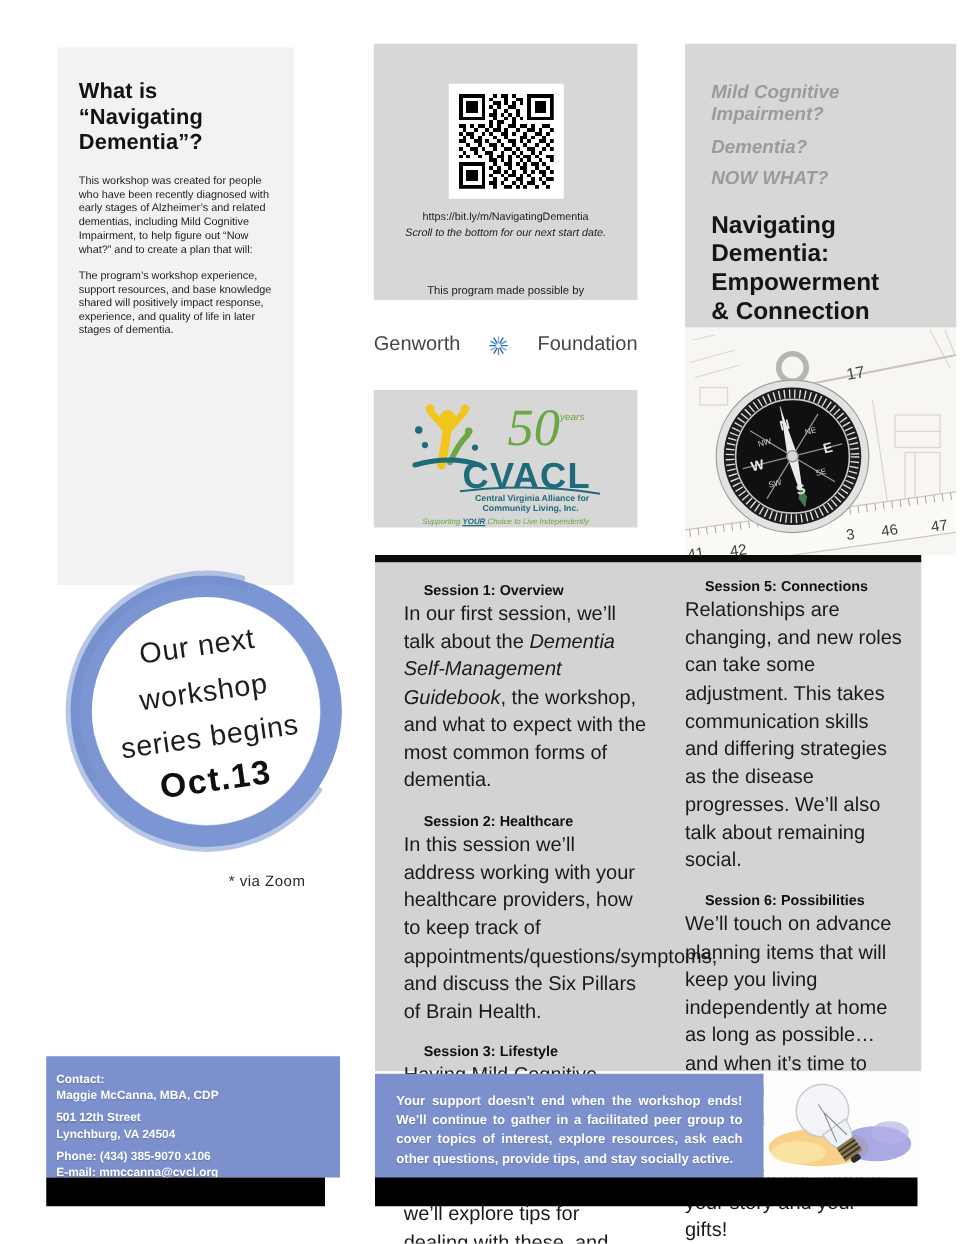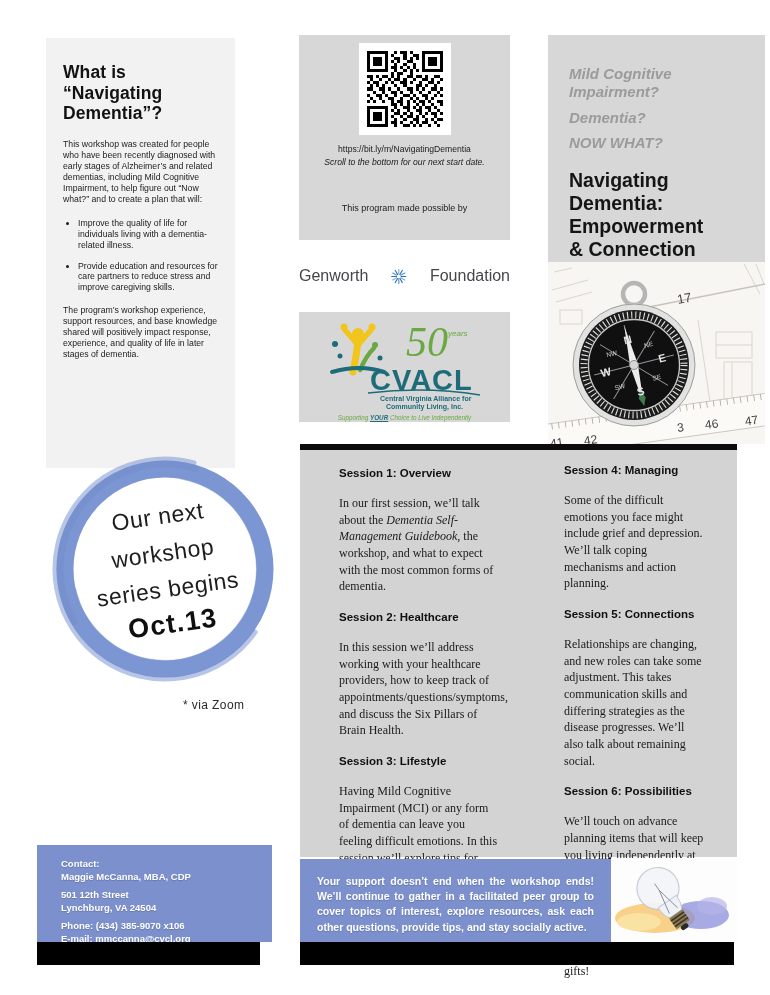--- a/index.html
+++ b/index.html
@@ -9,21 +9,21 @@
   
   .left-panel { position:absolute; left:46px; top:38px; width:189px; height:430px;
                 background:#f2f2f2; box-sizing:border-box; padding:24px 13px 0 17px; }
   .left-panel h1 { font-size:17.5px; font-weight:bold; line-height:1.18; color:#121212; margin:0 0 15px; letter-spacing:.1px; }
   .left-panel p  { font-size:8.7px; line-height:1.26; color:#1c1c1c; margin:0 0 10px; }
   .left-panel ul { margin:13px 0 12px; padding-left:15px; }
   .left-panel li { font-size:8.7px; line-height:1.26; color:#1c1c1c; margin-bottom:10px; }
 
   
   .qr-box { position:absolute; left:299px; top:35px; width:211px; height:205px;
-            background:#d7d7d7; text-align:center; box-sizing:border-box; padding-top:8px; }
+            background:#d7d7d7; text-align:center; box-sizing:border-box; padding-top:32px; }
   .qr-tile { width:92px; height:92px; background:#ffffff; margin:0 auto 9px; padding:8px; box-sizing:border-box; }
   .qr-url  { font-size:8.6px; color:#1b1b1b; margin-bottom:3px; }
   .qr-note { font-size:8.6px; font-style:italic; color:#1b1b1b; }
   .sponsor-label { font-size:9px; color:#1b1b1b; margin-top:36px; }
 
   .genworth-strip { position:absolute; left:299px; top:240px; width:211px; height:72px;
                     background:#ffffff; display:flex; align-items:center; justify-content:center; gap:23px; }
   .gw-text { font-size:16px; color:#45464a; }
 
   .cvacl-box { position:absolute; left:299px; top:312px; width:211px; height:110px;
@@ -42,58 +42,54 @@
   .compass-wrap { position:absolute; left:548px; top:262px; width:217px; height:182px; overflow:hidden; }
 
   
   .bar-top { position:absolute; left:300px; top:444px; width:437px; height:6px; background:#0c0c0c; }
   .sessions { position:absolute; left:300px; top:450px; width:437px; height:407px; background:#d3d3d3; }
   .scol { position:absolute; top:17px; }
   .scol1 { left:23px;  width:194px; }
   .scol2 { left:248px; width:174px; top:14px; }
   .sess { margin-bottom:15px; }
   .sess h3 { font-size:11.5px; margin:0 16px 2px; color:#101010; }
-  .sess p  { font-size:12px; line-height:1.39; margin:16px; color:#1a1a1a;font-family:Liberation Serif, serif; }
+  .sess p  { font-size:16px; line-height:1.39; margin:0; color:#1a1a1a; }
 
   
   .badge { position:absolute; left:40px; top:444px; width:250px; height:250px; }
   .badge svg { position:absolute; left:0; top:0; }
   .badge-text { position:absolute; left:0; top:0; right:0; bottom:0; display:flex; flex-direction:column;
                 align-items:center; justify-content:center; transform:rotate(-8deg); }
   .badge-line { font-size:23px; color:#1d1d1d; line-height:1.6; letter-spacing:.6px; }
   .badge-date { font-size:27px; font-weight:bold; color:#0f0f0f; letter-spacing:1.2px; margin-top:1px; }
   .zoom-note { position:absolute; left:183px; top:698px; font-size:12px; color:#2a2a2a; letter-spacing:.4px; }
 
   
   .contact-box { position:absolute; left:37px; top:845px; width:235px; height:97px;
-                 background:#7c90cd; box-sizing:border-box; padding:13px 14px 0 24px; }
+                 background:#7c90cd; box-sizing:border-box; padding:13px 14px 0 8px; }
   .contact-box .cl { color:#ffffff; font-weight:bold; font-size:9.5px; line-height:1.32;
                      text-shadow:0 1px 1px rgba(0,0,0,.18); }
   .cgap { height:6px; }
   .contact-bar { position:absolute; left:37px; top:942px; width:223px; height:23px; background:#000000; }
 
   .support-box { position:absolute; left:300px; top:859px; width:311px; height:100px;
                  background:#7c90cd; box-sizing:border-box; padding:15px 17px; }
   .support-box p { color:#ffffff; font-weight:bold; font-size:10.5px; line-height:1.45;
                    text-align:justify; margin:0; text-shadow:0 1px 1px rgba(0,0,0,.18); }
   .bulb-wrap { position:absolute; left:611px; top:858px; width:126px; height:84px; background:#fdfdfd; }
   .bottom-bar { position:absolute; left:300px; top:942px; width:434px; height:23px; background:#000000; }
 </style>
 </head>
 <body>
 
 <div class="page">
 
   <section class="left-panel">
     <h1>What is “Navigating Dementia”?</h1>
     <p>This workshop was created for people who have been recently diagnosed with early stages of Alzheimer’s and related dementias, including Mild Cognitive Impairment, to help figure out “Now what?” and to create a plan that will:</p>
-    <ul>
-      <li>Improve the quality of life for individuals living with a dementia-related illness.</li>
-      <li>Provide education and resources for care partners to reduce stress and improve caregiving skills.</li>
-    </ul>
     <p>The program’s workshop experience, support resources, and base knowledge shared will positively impact response, experience, and quality of life in later stages of dementia.</p>
   </section>
 
   <section class="qr-box">
     <div class="qr-tile">
       <svg viewBox="0 0 25 25" width="76" height="76" shape-rendering="crispEdges">
         <rect width="25" height="25" fill="#ffffff"></rect>
         <g fill="#000000">
           <rect x="0" y="0" width="7" height="7"></rect>
             <rect x="1" y="1" width="5" height="5" fill="#fff"></rect>
@@ -248,24 +244,20 @@
         <h3>Session 2: Healthcare</h3>
         <p>In this session we’ll address working with your healthcare providers, how to keep track of appointments/questions/symptoms, and discuss the Six Pillars of Brain Health.</p>
       </div>
       <div class="sess">
         <h3>Session 3: Lifestyle</h3>
         <p>Having Mild Cognitive Impairment (MCI) or any form of dementia can leave you feeling difficult emotions. In this session we’ll explore tips for dealing with these, and additional daily activities to help keep your brain strong.</p>
       </div>
     </div>
     <div class="scol scol2">
       <div class="sess">
-        <h3>Session 4: Managing</h3>
-        <p>Some of the difficult emotions you face might include grief and depression. We’ll talk coping mechanisms and action planning.</p>
-      </div>
-      <div class="sess">
         <h3>Session 5: Connections</h3>
         <p>Relationships are changing, and new roles can take some adjustment. This takes communication skills and differing strategies as the disease progresses. We’ll also talk about remaining social.</p>
       </div>
       <div class="sess">
         <h3>Session 6: Possibilities</h3>
         <p>We’ll touch on advance planning items that will keep you living independently at home as long as possible… and when it’s time to take another route. And we’ll cover Seven Domains of Well-Being and talk about sharing your story and your gifts!</p>
       </div>
     </div>
   </section>
 

